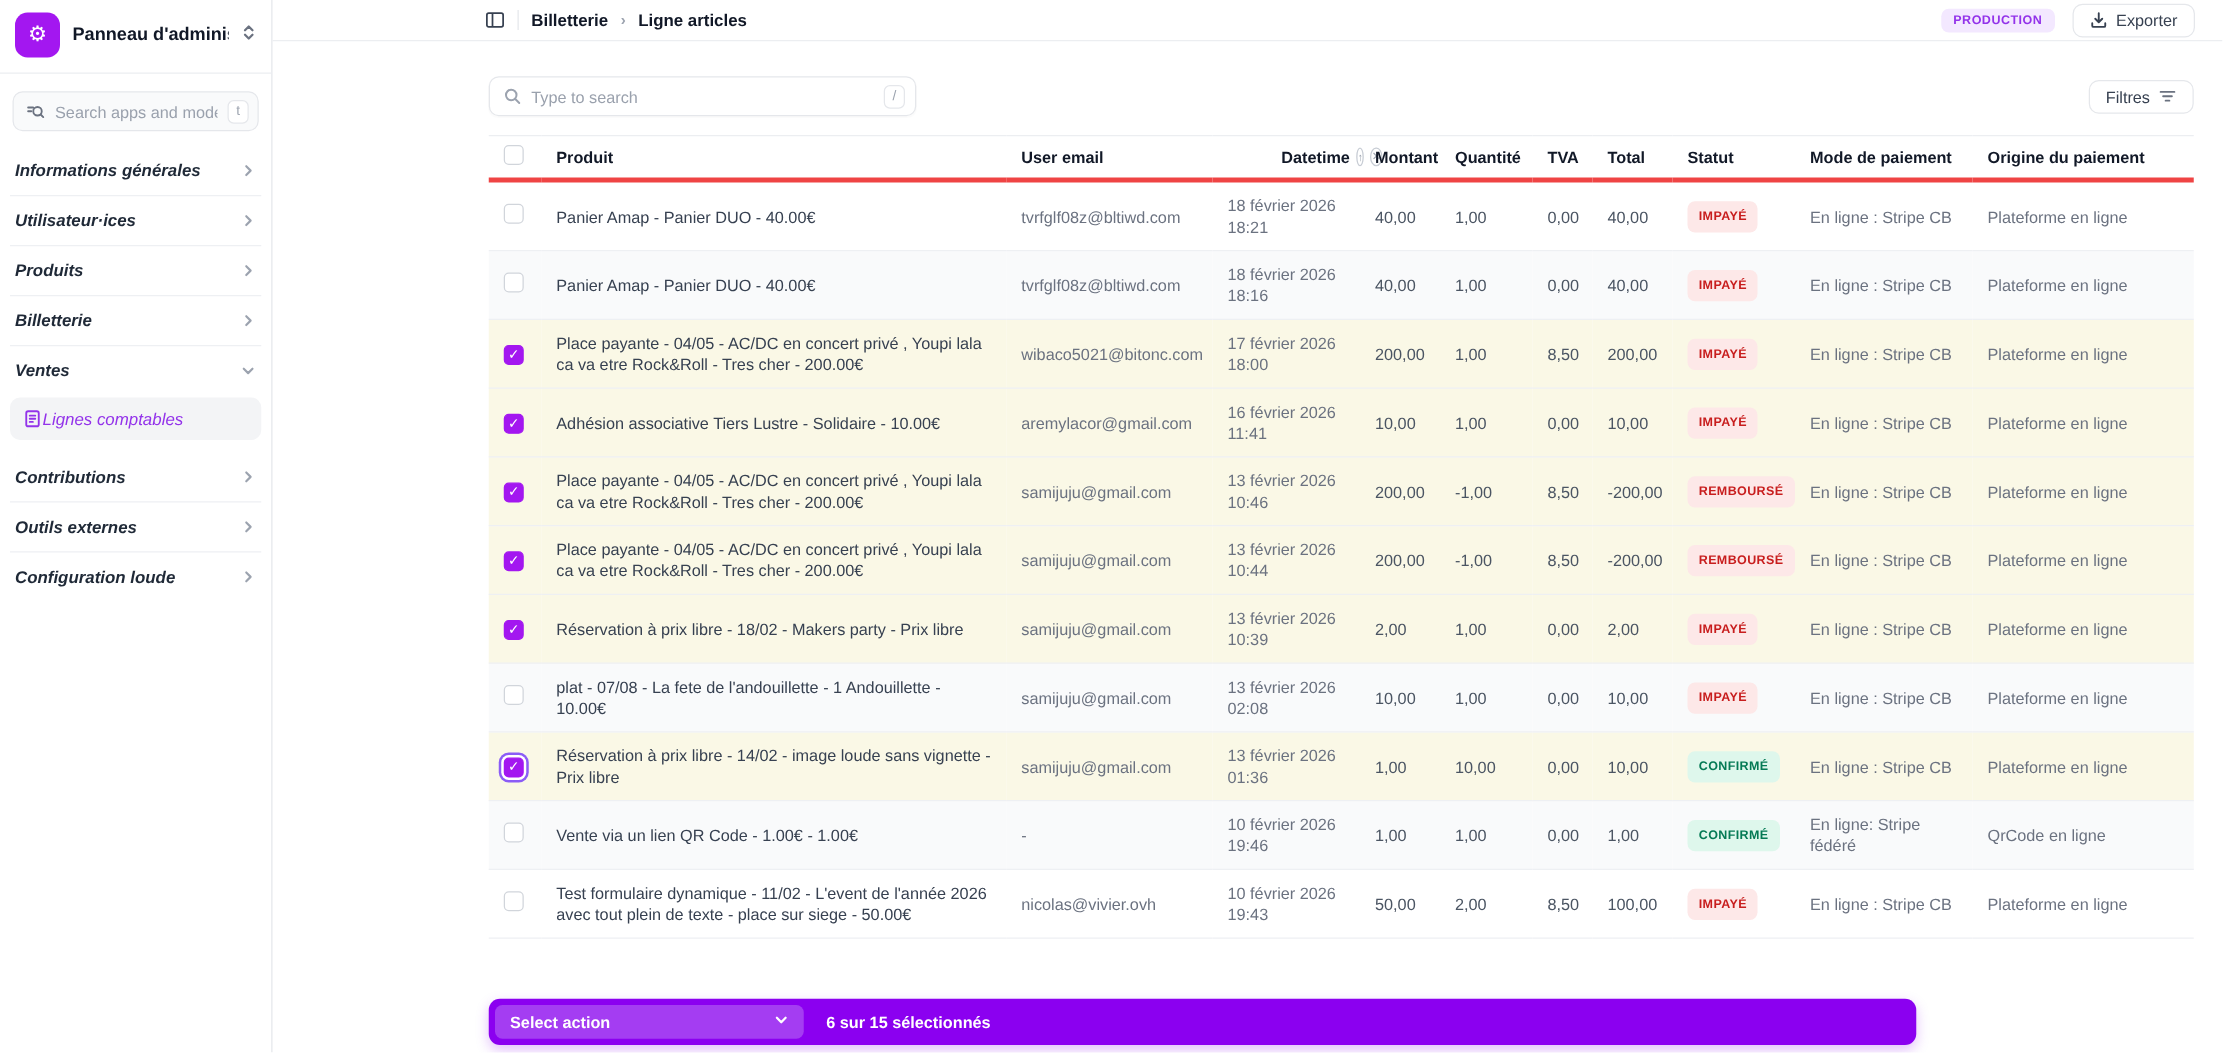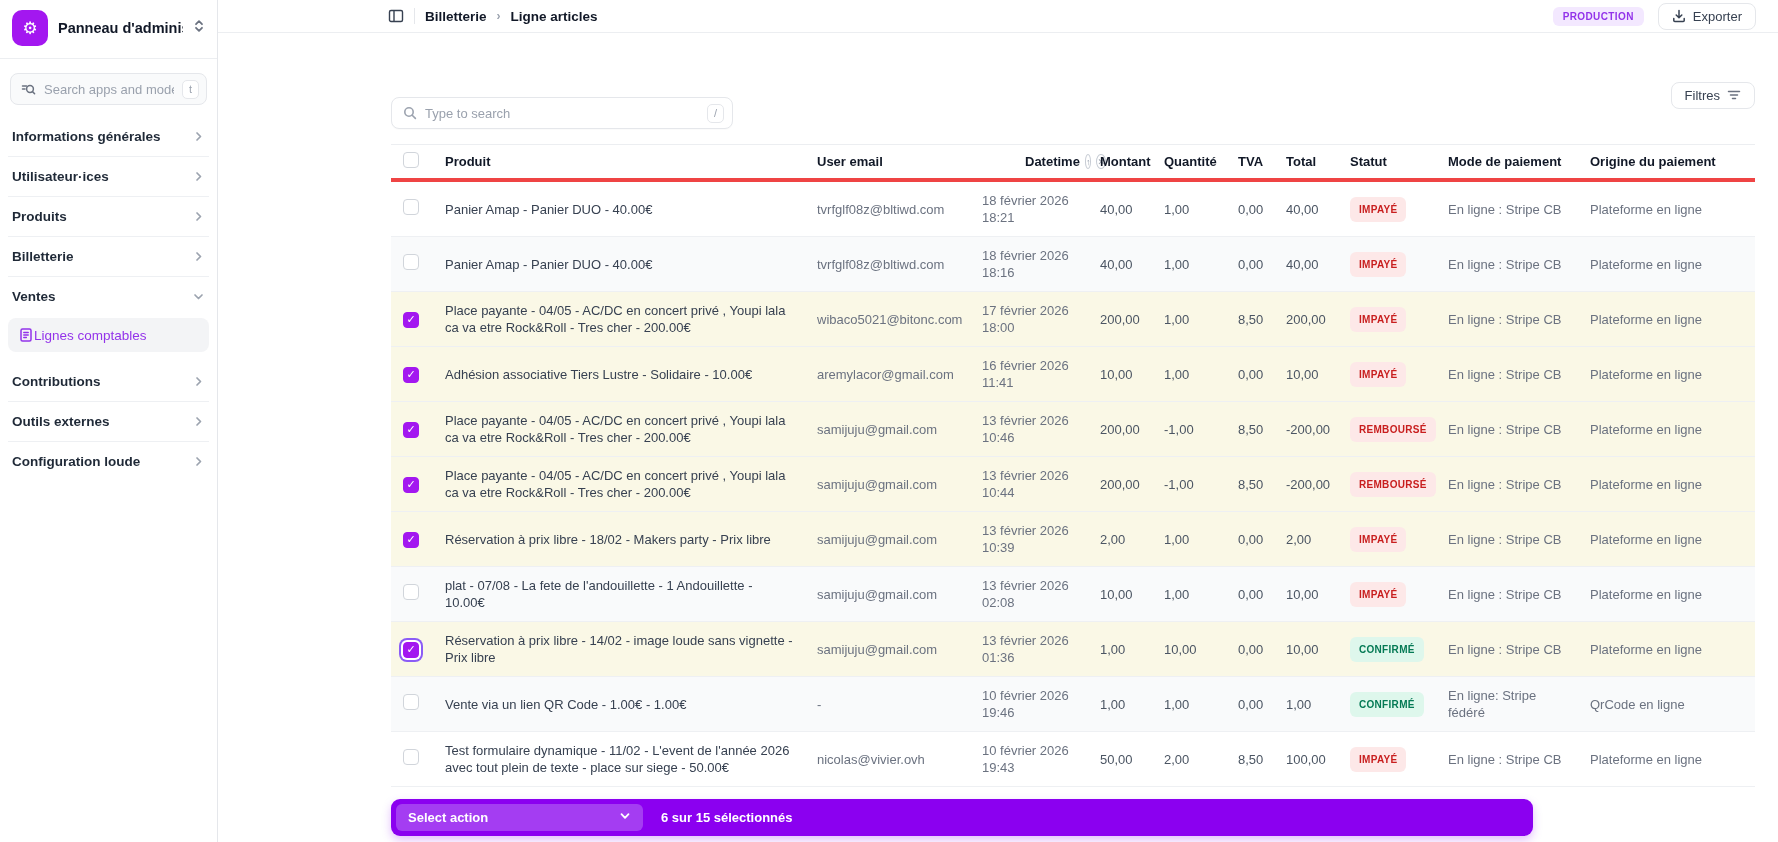--- a/index.html
+++ b/index.html
@@ -14,40 +14,40 @@
   .brand-title { font-size:14.5px; font-weight:700; flex:1; white-space:nowrap; overflow:hidden; }
   .updown { color:#6b7280; }
   .side-search-wrap { padding:14px 10px 10px 10px; }
   .side-search { display:flex; align-items:center; gap:8px; background:#f9fafb; border:1px solid #e5e7eb; border-radius:8px; height:32px; padding:0 7px 0 10px; }
   .side-search .ph { flex:1; color:#9aa1ad; font-size:13px; white-space:nowrap; overflow:hidden; }
   .kbd { border:1px solid #e5e7eb; border-radius:5px; background:#fff; color:#9ca3af; font-size:11px; line-height:1; padding:3px 6px; }
   .nav { padding:2px 8px; }
   .nav-item { display:flex; align-items:center; justify-content:space-between; padding:12px 4px; border-bottom:1px solid #eef0f3; cursor:pointer; }
   .nav-item:last-child { border-bottom:0; }
   .nav-item.expanded { border-bottom:0; }
-  .nav-label { font-size:13.5px; font-weight:600; color:#1f2937; }
+  .nav-label { font-size:13.5px; font-weight:600; color:#1f2937;font-style:italic; }
   .chev { color:#9ca3af; display:flex; }
   .nav-sub { display:flex; align-items:center; background:#f3f4f6; border-radius:8px; padding:9px 10px; margin:2px 0 10px 0; cursor:pointer; }
   .nav-sub .nav-label { color:#9333ea; font-weight:500; }
   .nav-sub .icon { color:#9333ea; display:flex; }
 
   
   .main { flex:1; position:relative; display:flex; flex-direction:column; }
   .topbar { height:33px; border-bottom:1px solid #eceef1; display:flex; align-items:center; padding:0 22px 0 170px; }
   .topbar-left { display:flex; align-items:center; gap:10px; }
   .vdiv { width:1px; height:16px; background:#e5e7eb; }
   .crumb { font-size:13.5px; font-weight:700; color:#111827; cursor:pointer; }
   .crumb-sep { color:#9ca3af; font-size:12px; font-weight:700; }
   .topbar-right { margin-left:auto; display:flex; align-items:center; gap:14px; }
   .env-badge { background:#f3e8ff; color:#9333ea; font-size:10px; font-weight:700; letter-spacing:.4px; padding:4px 10px; border-radius:6px; }
   .btn { display:flex; align-items:center; gap:7px; background:#fff; border:1px solid #e5e7eb; border-radius:8px; padding:5px 13px; font-size:13px; font-weight:500; color:#374151; cursor:pointer; }
 
   .content { padding:28px 23px 0 173px; }
   .toolbar { display:flex; align-items:center; justify-content:space-between; }
-  .tbl-search { display:flex; align-items:center; gap:8px; width:342px; height:32px; border:1px solid #e5e7eb; border-radius:8px; padding:0 8px 0 11px; background:#fff; box-shadow:0 1px 1px rgba(0,0,0,.02);margin-top:36px; }
+  .tbl-search { display:flex; align-items:center; gap:8px; width:342px; height:32px; border:1px solid #e5e7eb; border-radius:8px; padding:0 8px 0 11px; background:#fff; box-shadow:0 1px 1px rgba(0,0,0,.02); }
   .tbl-search .ph { flex:1; color:#9aa1ad; font-size:13px; }
   .muted-icon { color:#9ca3af; display:flex; }
 
   table { border-collapse:collapse; table-layout:fixed; width:1364px; margin-top:15px; }
   thead th { text-align:left; font-size:13px; font-weight:700; color:#111827; padding:7px 12px; border-top:1px solid #eceef1; border-bottom:4px solid #ef4444; white-space:nowrap; }
   th .th-inner { display:flex; align-items:center; gap:5px;margin-left:43px; }
   .sort-ic { width:15px; height:15px; border-radius:50%; border:1px solid #c7ccd4; color:#9ca3af; font-size:9px; display:inline-flex; align-items:center; justify-content:center; cursor:pointer; }
   td { font-size:13px; color:#6b7280; padding:10px 12px; border-bottom:1px solid #eef0f3; vertical-align:middle; line-height:17px; }
   tr.row { height:55px; background:#fff; }
   tr.row.alt { background:#f9fafb; }

